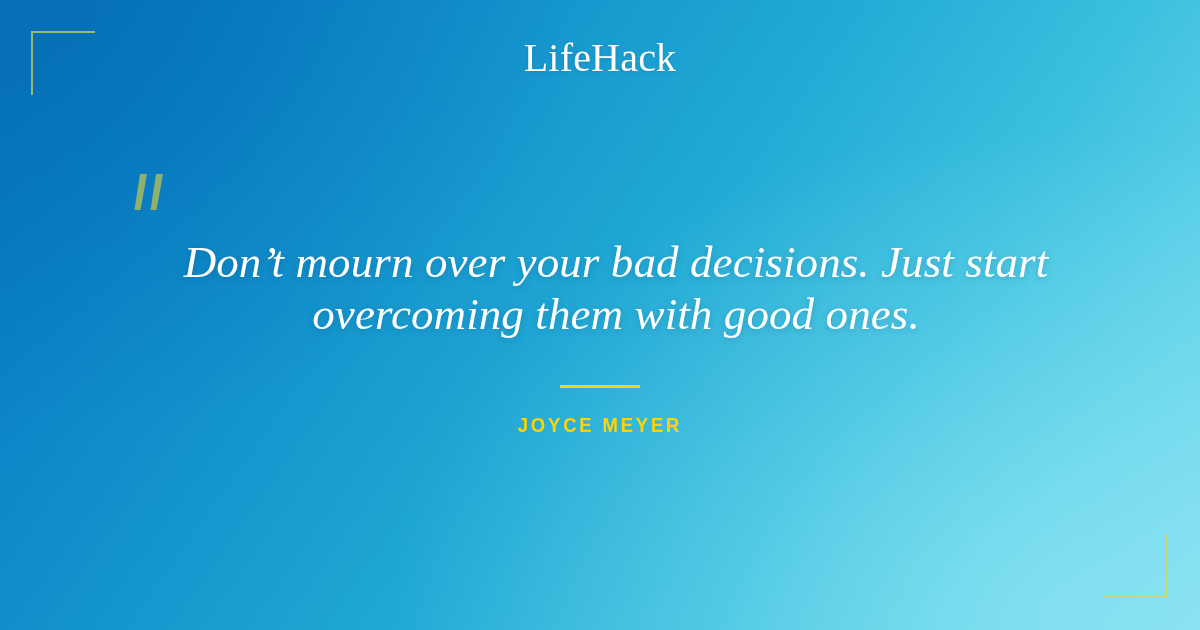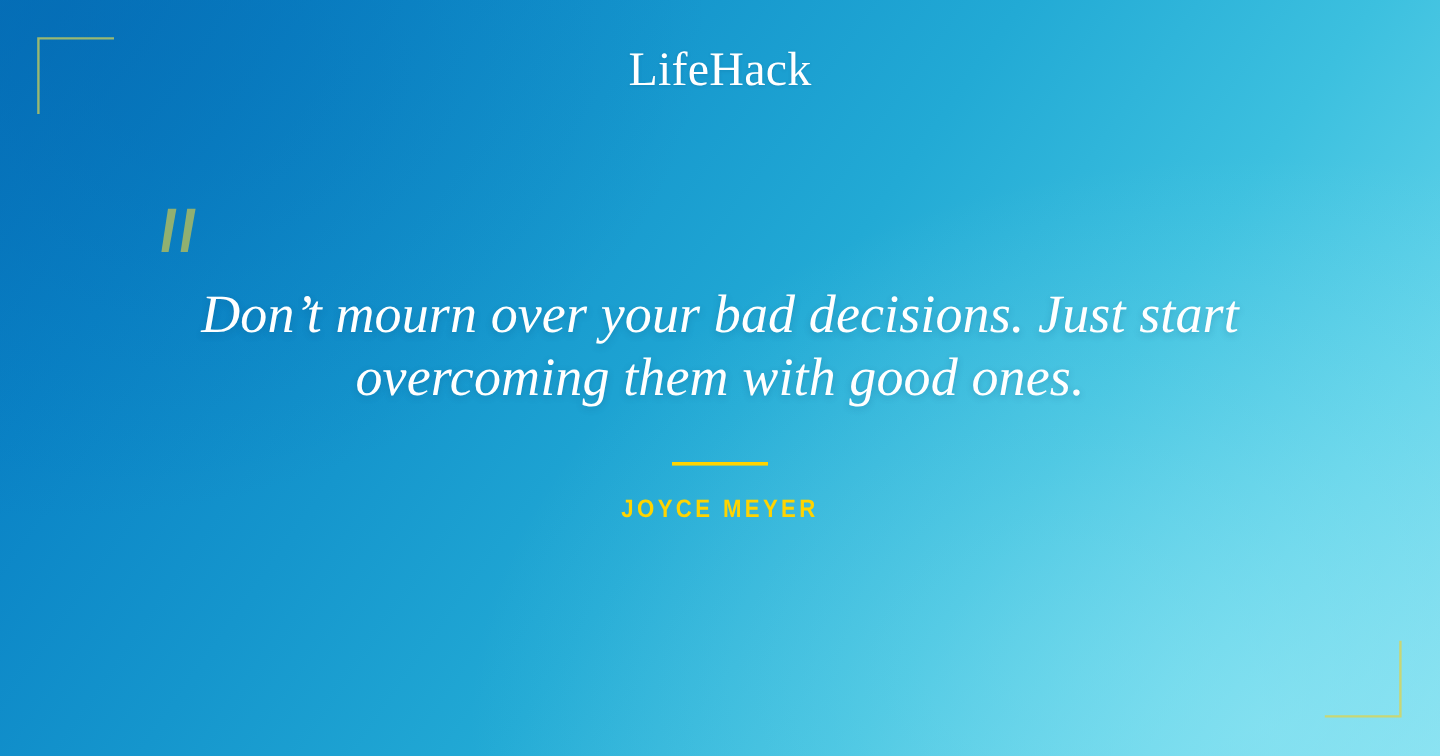--- a/index.html
+++ b/index.html
@@ -94,21 +94,21 @@
   }
   #quote-mark svg {
     display: block;
     overflow: visible;
   }
 
   
   #quote-block {
     position: absolute;
     top: 236px;
-    left: 95px;
+    left: 111px;
     width: 1010px;
     text-align: center;
   }
   #quote-text {
     font-family: "Liberation Serif", "DejaVu Serif", serif;
     font-style: italic;
     font-weight: 400;
     font-size: 45px;
     line-height: 1.16;
     color: #ffffff;

